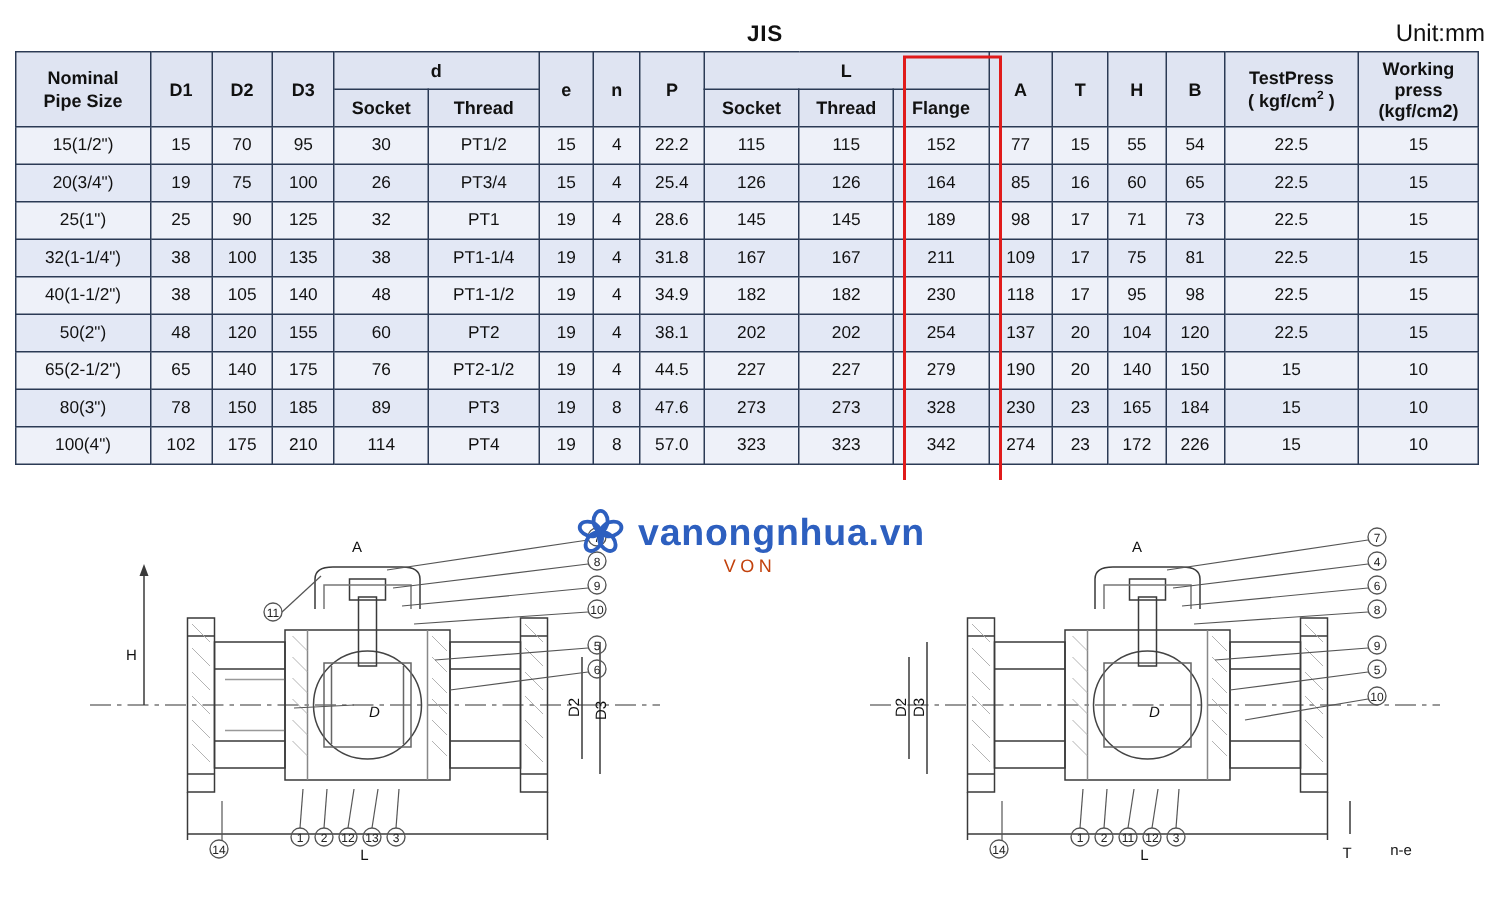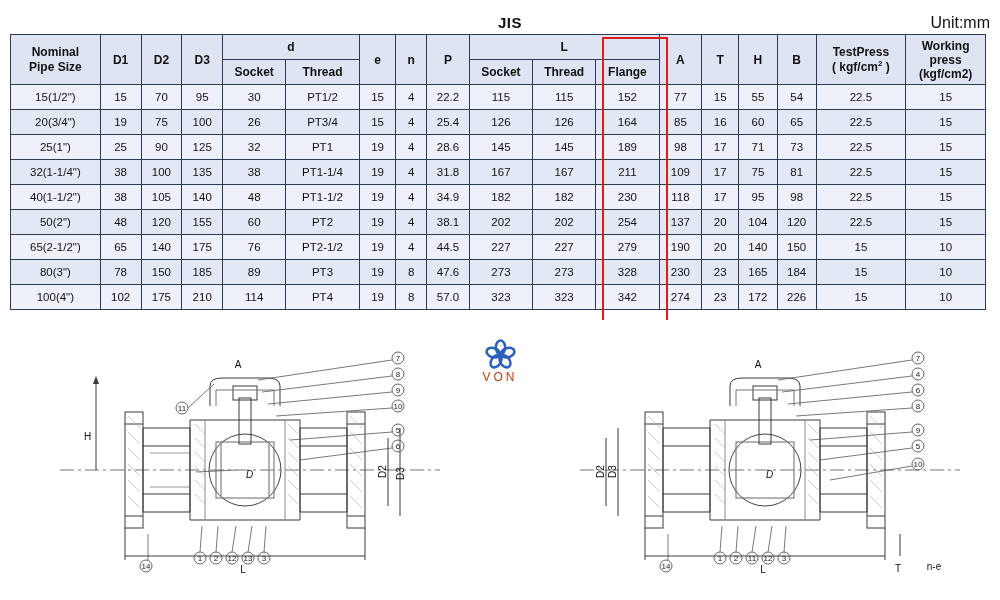--- a/index.html
+++ b/index.html
@@ -319,20 +319,21 @@
           <g fill="none" stroke="#2d5fbf" stroke-width="3">
             <circle cx="20" cy="20" r="4.5" fill="#2d5fbf" stroke="none"></circle>
             <ellipse cx="20" cy="11" rx="5.5" ry="8" transform="rotate(0 20 20)"></ellipse>
             <ellipse cx="20" cy="11" rx="5.5" ry="8" transform="rotate(72 20 20)"></ellipse>
             <ellipse cx="20" cy="11" rx="5.5" ry="8" transform="rotate(144 20 20)"></ellipse>
             <ellipse cx="20" cy="11" rx="5.5" ry="8" transform="rotate(216 20 20)"></ellipse>
             <ellipse cx="20" cy="11" rx="5.5" ry="8" transform="rotate(288 20 20)"></ellipse>
           </g>
         </svg>
       </span>
+      <span class="logo-text">vanongnhua.vn</span>
     </div>
     <div class="logo-sub">VON</div>
   </div>
 
   <div class="draw-area">
 
     <div class="draw-half left">
       <svg width="500" height="262" viewBox="0 0 500 262">
         <g stroke="#3a3a3a" fill="none" stroke-width="1">
 

